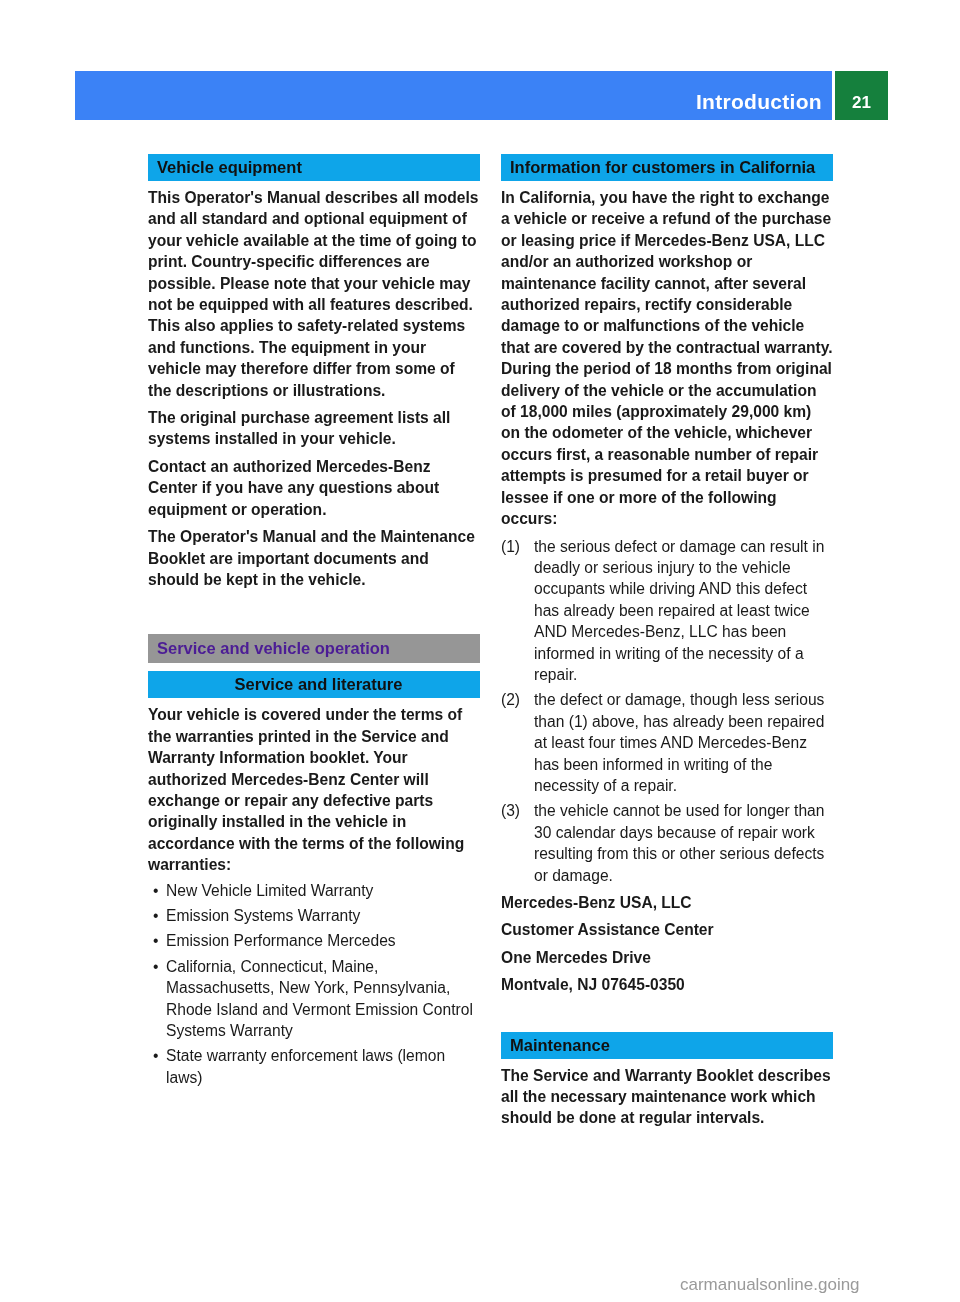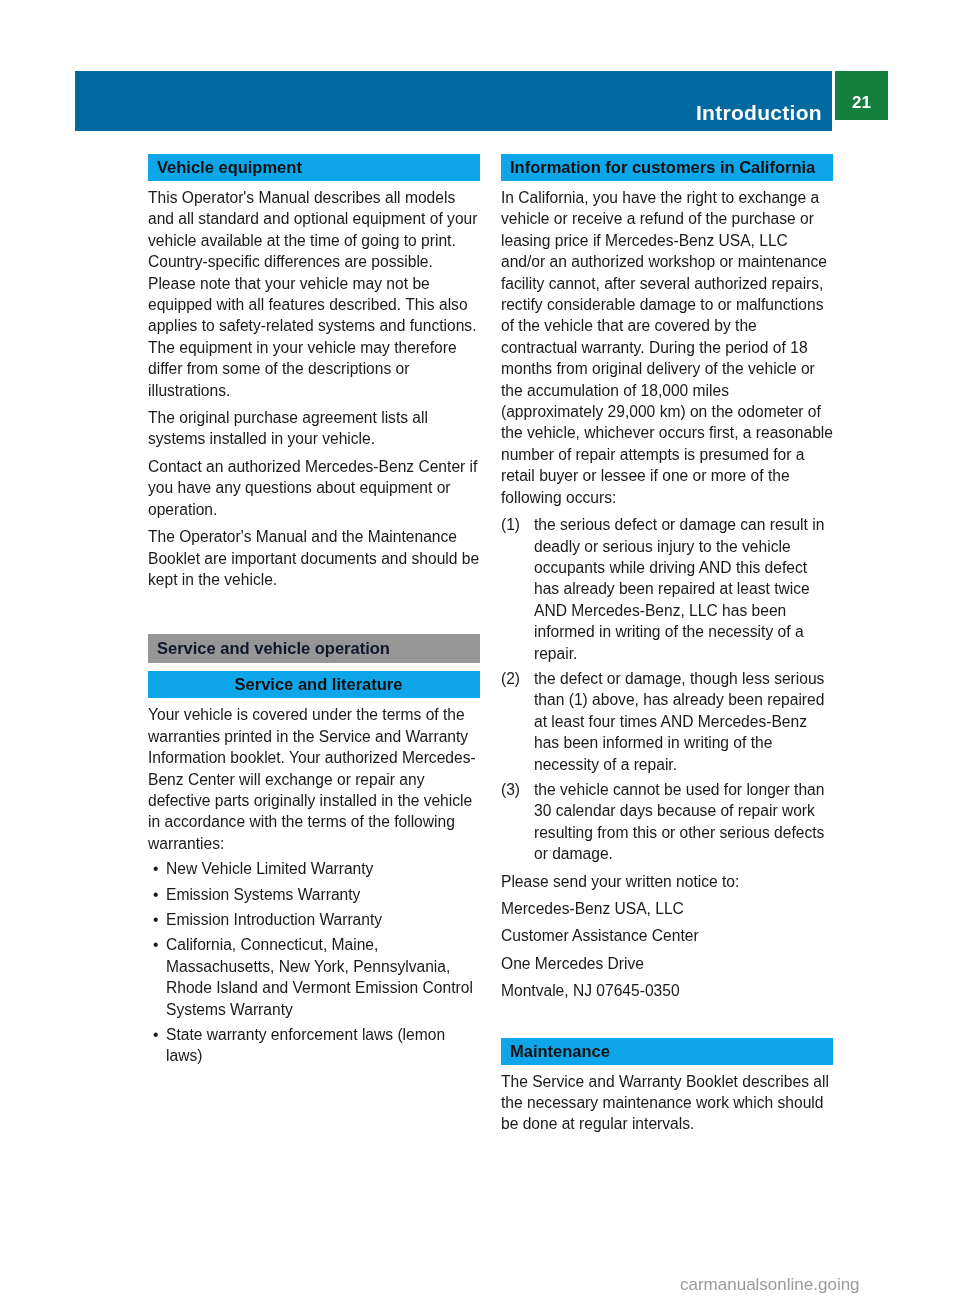--- a/index.html
+++ b/index.html
@@ -1,28 +1,28 @@
 <!DOCTYPE html>
 <html><head>
 <meta charset="utf-8">
 <style>
   html, body { margin:0; padding:0; background:#ffffff; }
   body { width:960px; height:1302px; position:relative; overflow:hidden;
          font-family:"Liberation Sans", "DejaVu Sans", sans-serif; color:#1a1a1a; }
-  .header-bar { position:absolute; left:75px; top:71px; width:757px; height:60px; background:#0369a1; }
+  .header-bar { position:absolute; left:75px; top:71px; width:757px; height:49px; background:#3b82f6; }
   .header-title { position:absolute; right:10px; bottom:6px; color:#ffffff; font-weight:bold; font-size:21px; letter-spacing:0.3px; }
   .page-box { position:absolute; left:835px; top:71px; width:53px; height:49px; background:#15803d; }
   .page-num { position:absolute; left:0; right:0; bottom:7px; text-align:center; color:#fff; font-weight:bold; font-size:17px; }
   .col { position:absolute; top:154px; width:332px; }
   .col.left { left:148px; }
   .col.right { left:501px; }
   .h-light { background:#0ea5e9; font-weight:bold; font-size:16.5px; color:#111; padding:3px 0 4px 9px; line-height:20px; }
-  .h-dark { background:#969696; font-weight:bold; font-size:16.5px; color:#0f172a; padding:4px 0 5px 9px; line-height:20px; }
+  .h-dark { background:#969696; font-weight:bold; font-size:16.5px; color:#4c1d95; padding:4px 0 5px 9px; line-height:20px; }
   p { margin:0; font-size:15.6px; line-height:21.4px; }
-  .mt6 { margin-top:6px; }
+  .mt6 { margin-top:6px;font-weight:bold; }
   ul.bullets { list-style:none; margin:4px 0 0 0; padding:0; }
   ul.bullets li { position:relative; padding-left:18px; font-size:15.6px; line-height:21.4px; margin-bottom:4px; }
   ul.bullets li .bullet { position:absolute; left:5px; top:0; }
   ol.numbered { list-style:none; margin:6px 0 0 0; padding:0; }
   ol.numbered li { position:relative; padding-left:33px; font-size:15.6px; line-height:21.4px; margin-bottom:4px; }
   ol.numbered li .num { position:absolute; left:0; top:0; }
   .watermark { position:absolute; left:680px; top:1275px; font-size:17px; color:#9a9a9a; }
 </style>
 </head>
 <body>
@@ -40,35 +40,34 @@
   <p class="mt6">The original purchase agreement lists all systems installed in your vehicle.</p>
   <p class="mt6">Contact an authorized Mercedes-Benz Center if you have any questions about equipment or operation.</p>
   <p class="mt6">The Operator's Manual and the Maintenance Booklet are important documents and should be kept in the vehicle.</p>
 
   <div class="h-dark" style="margin-top:44px;">Service and vehicle operation</div>
   <div class="h-light" style="margin-top:8px;text-align:center;">Service and literature</div>
   <p class="mt6">Your vehicle is covered under the terms of the warranties printed in the Service and Warranty Information booklet. Your authorized Mercedes-Benz Center will exchange or repair any defective parts originally installed in the vehicle in accordance with the terms of the following warranties:</p>
   <ul class="bullets">
     <li><span class="bullet">•</span><span>New Vehicle Limited Warranty</span></li>
     <li><span class="bullet">•</span><span>Emission Systems Warranty</span></li>
-    <li><span class="bullet">•</span><span>Emission Introduction Warranty</span></li>
+    <li><span class="bullet">•</span><span>Emission Performance Mercedes</span></li>
     <li><span class="bullet">•</span><span>California, Connecticut, Maine, Massachusetts, New York, Pennsylvania, Rhode Island and Vermont Emission Control Systems Warranty</span></li>
     <li><span class="bullet">•</span><span>State warranty enforcement laws (lemon laws)</span></li>
   </ul>
 </div>
 
 <div class="col right">
   <div class="h-light">Information for customers in California</div>
   <p class="mt6">In California, you have the right to exchange a vehicle or receive a refund of the purchase or leasing price if Mercedes-Benz USA, LLC and/or an authorized workshop or maintenance facility cannot, after several authorized repairs, rectify considerable damage to or malfunctions of the vehicle that are covered by the contractual warranty. During the period of 18 months from original delivery of the vehicle or the accumulation of 18,000 miles (approximately 29,000 km) on the odometer of the vehicle, whichever occurs first, a reasonable number of repair attempts is presumed for a retail buyer or lessee if one or more of the following occurs:</p>
   <ol class="numbered">
     <li><span class="num">(1)</span><span>the serious defect or damage can result in deadly or serious injury to the vehicle occupants while driving AND this defect has already been repaired at least twice AND Mercedes-Benz, LLC has been informed in writing of the necessity of a repair.</span></li>
     <li><span class="num">(2)</span><span>the defect or damage, though less serious than (1) above, has already been repaired at least four times AND Mercedes-Benz has been informed in writing of the necessity of a repair.</span></li>
     <li><span class="num">(3)</span><span>the vehicle cannot be used for longer than 30 calendar days because of repair work resulting from this or other serious defects or damage.</span></li>
   </ol>
-  <p class="mt6">Please send your written notice to:</p>
   <p class="mt6">Mercedes-Benz USA, LLC</p>
   <p class="mt6">Customer Assistance Center</p>
   <p class="mt6">One Mercedes Drive</p>
   <p class="mt6">Montvale, NJ 07645-0350</p>
 
   <div class="h-light" style="margin-top:36px;">Maintenance</div>
   <p class="mt6">The Service and Warranty Booklet describes all the necessary maintenance work which should be done at regular intervals.</p>
 </div>
 
 <div class="watermark">carmanualsonline.going</div>

